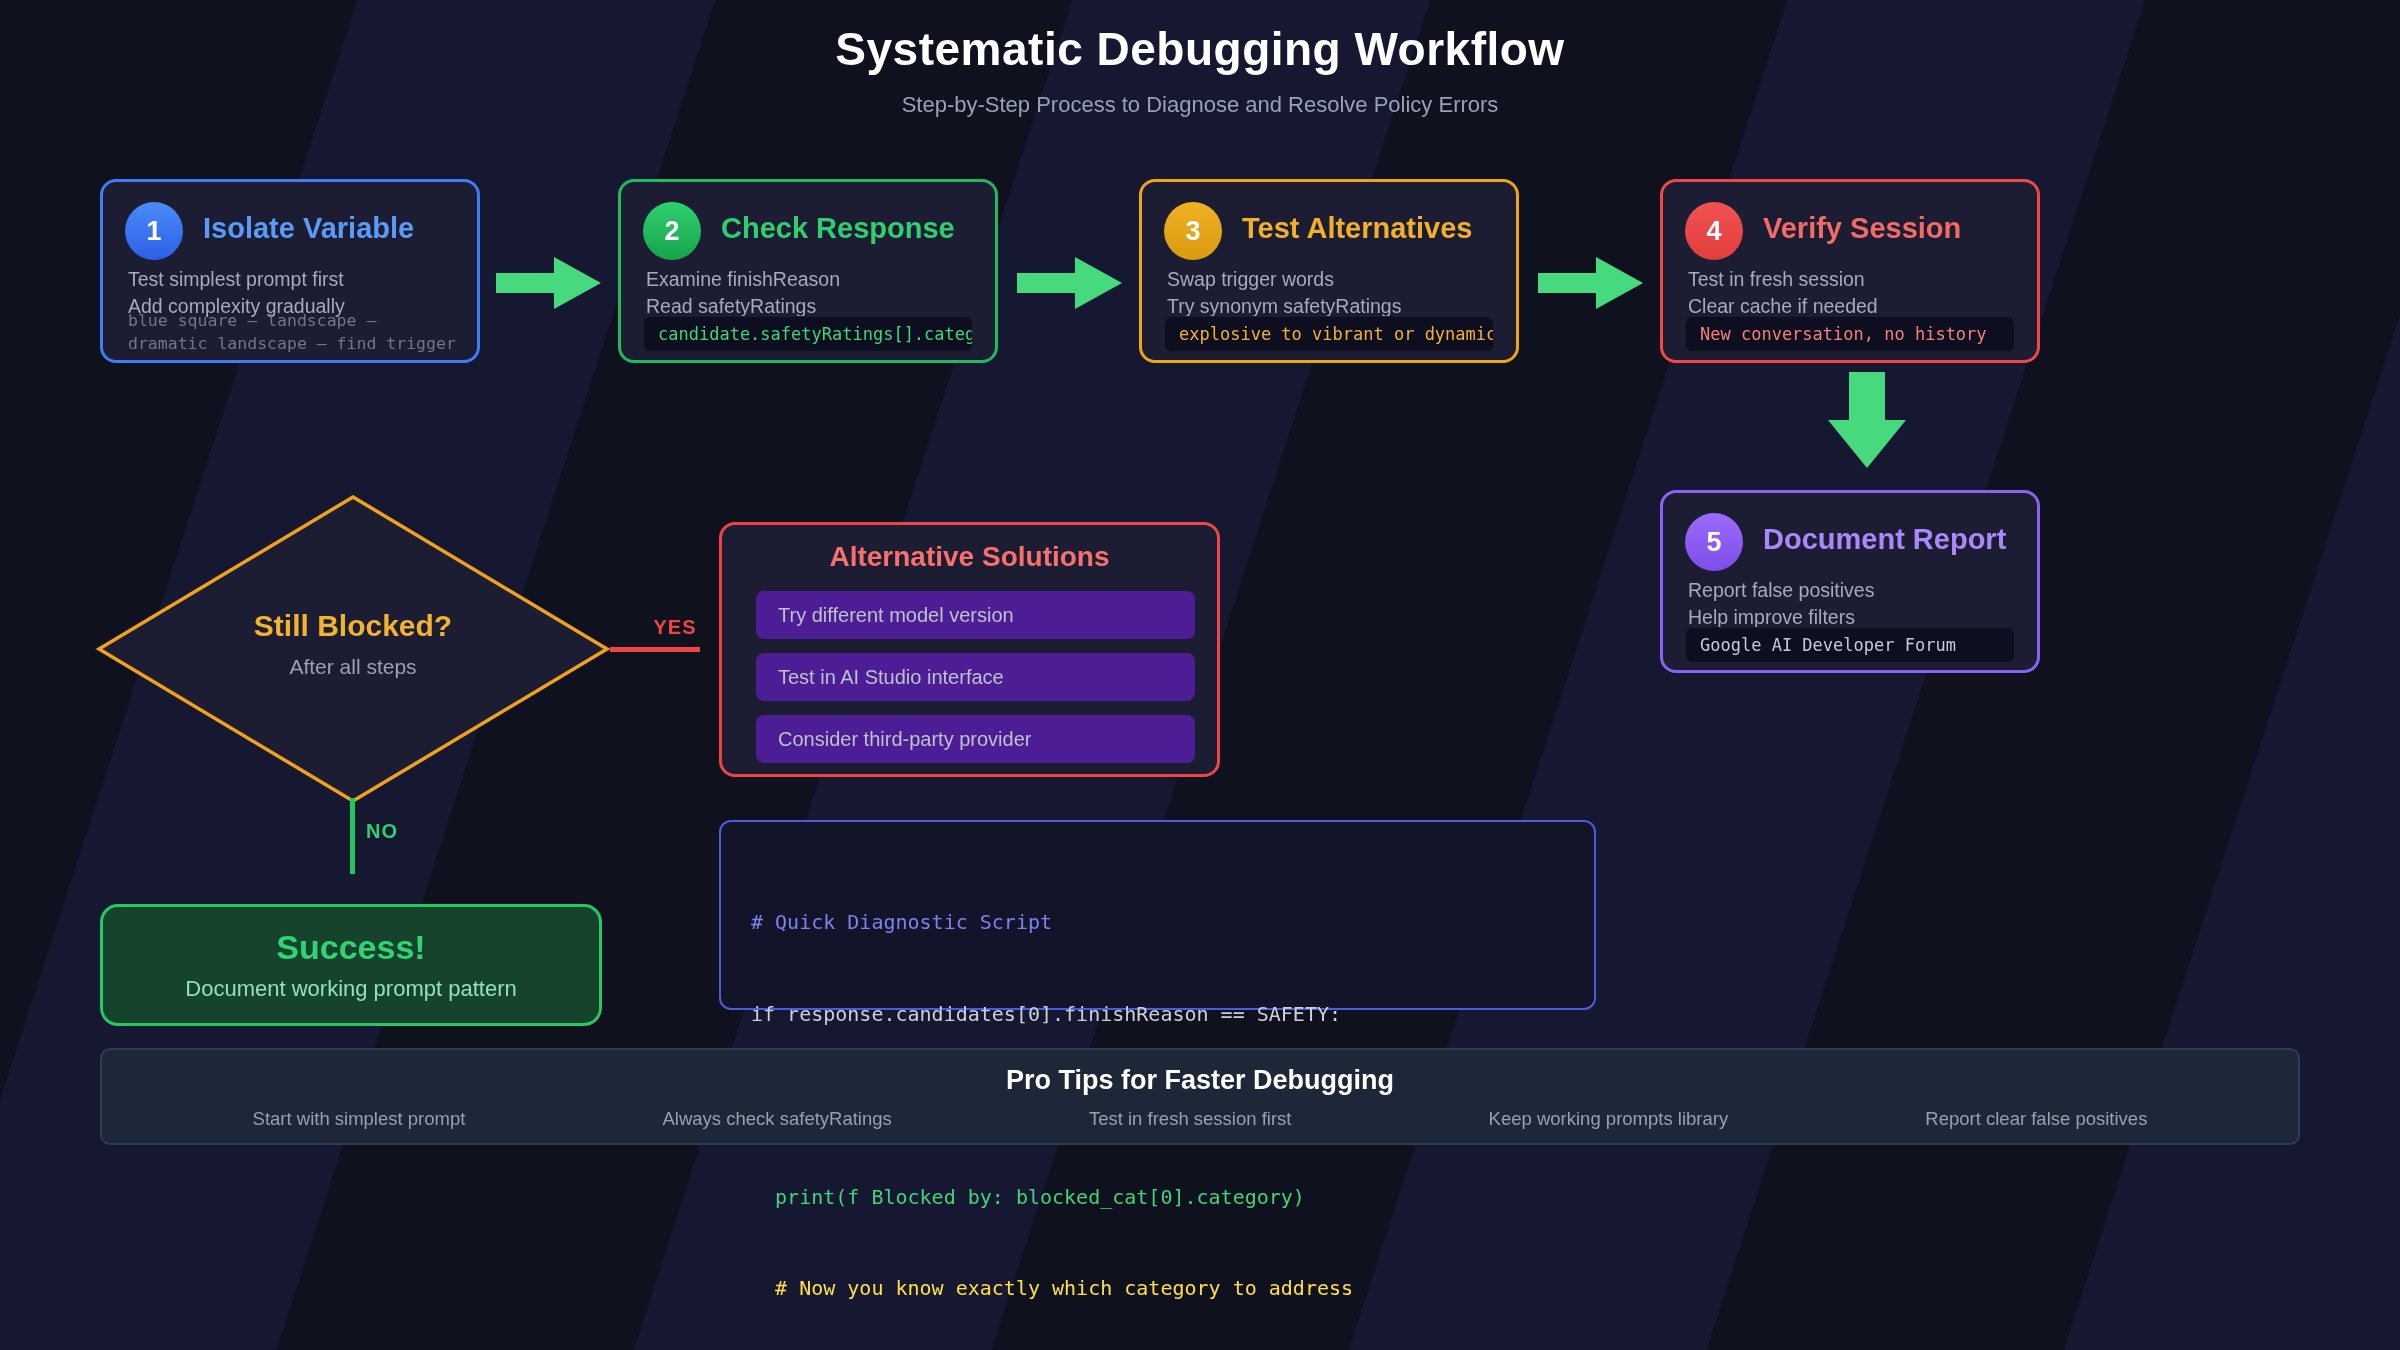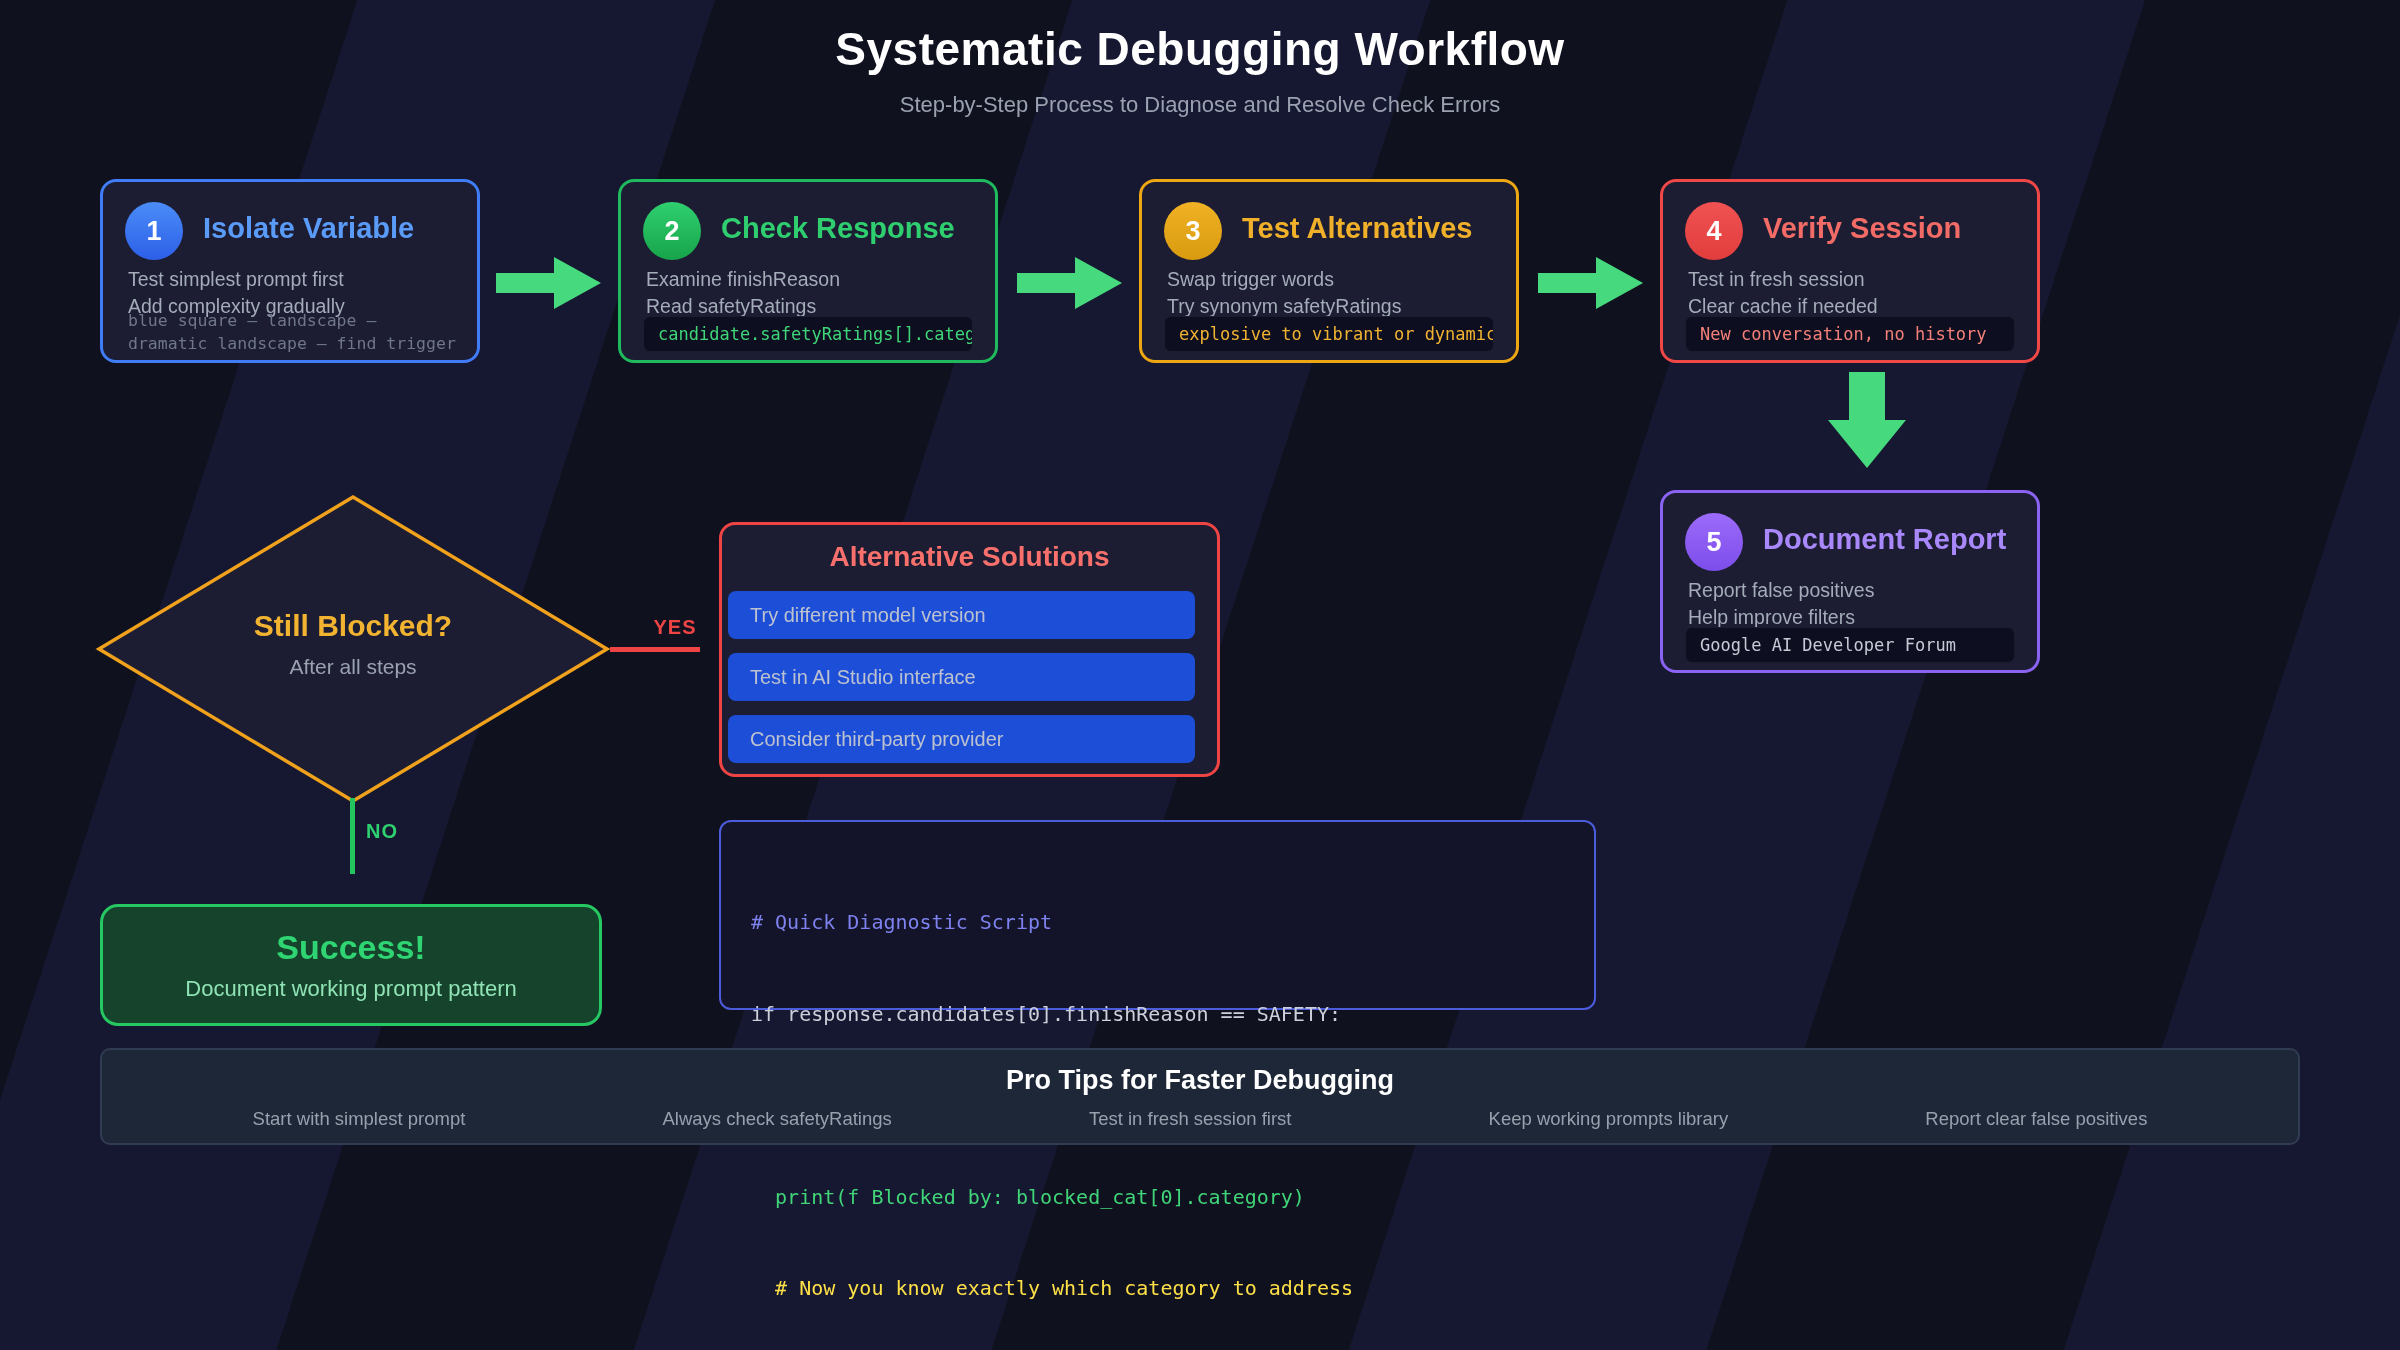--- a/index.html
+++ b/index.html
@@ -64,22 +64,22 @@
     border:3px solid #26c862;border-radius:18px;background:#16432b;
     display:flex;flex-direction:column;align-items:center;justify-content:center;gap:9px;margin-top:16px;}
   .success-title{font-size:34px;font-weight:bold;color:#2fd573;}
   .success-subtitle{font-size:22px;color:#8fe3b4;}
 
   
   .alt-box{position:absolute;left:719px;top:522px;width:501px;height:255px;box-sizing:border-box;
     border:3px solid #ef4444;border-radius:16px;background:#1c1d33;}
   .alt-title{position:absolute;left:0;top:16px;width:100%;text-align:center;
     font-size:28px;font-weight:bold;color:#f7706b;}
-  .alt-item{position:absolute;left:6px;right:22px;height:48px;line-height:48px;
-    background:#1d4ed8;border-radius:8px;font-size:20px;color:#bcc2cf;padding-left:22px;
+  .alt-item{position:absolute;left:34px;right:22px;height:48px;line-height:48px;
+    background:#4c1d95;border-radius:8px;font-size:20px;color:#bcc2cf;padding-left:22px;
     box-sizing:border-box;}
   .alt-item-0{top:66px;} .alt-item-1{top:128px;} .alt-item-2{top:190px;}
 
   
   .code-box{position:absolute;left:719px;top:820px;width:877px;height:190px;box-sizing:border-box;
     border:2px solid #4c5cdb;border-radius:12px;background:#13142a;
     padding:24px 12px 0 30px;font-size:20px;line-height:30.5px;white-space:pre;}
   .code-comment-head{color:#7e82ee;}
   .code-plain{color:#ccd0da;}
   .code-green{color:#3fd578;}
@@ -93,21 +93,21 @@
   .tips-row{position:absolute;left:0;top:58px;width:100%;display:flex;
     justify-content:space-around;padding:0 52px;box-sizing:border-box;}
   .tip-item{font-size:18.5px;color:#98a0ae;}
 </style>
 </head>
 <body>
 
 <div class="page">
 
   <div class="header-title">Systematic Debugging Workflow</div>
-  <div class="header-subtitle">Step-by-Step Process to Diagnose and Resolve Check Errors</div>
+  <div class="header-subtitle">Step-by-Step Process to Diagnose and Resolve Policy Errors</div>
 
   <div class="step-card card-blue" style="left:100px;top:179px;">
     <div class="step-circle">1</div>
     <div class="step-title">Isolate Variable</div>
     <div class="step-lines">
       <div>Test simplest prompt first</div>
       <div>Add complexity gradually</div>
     </div>
     <div class="step-note mono">
       <div>blue square – landscape –</div>

